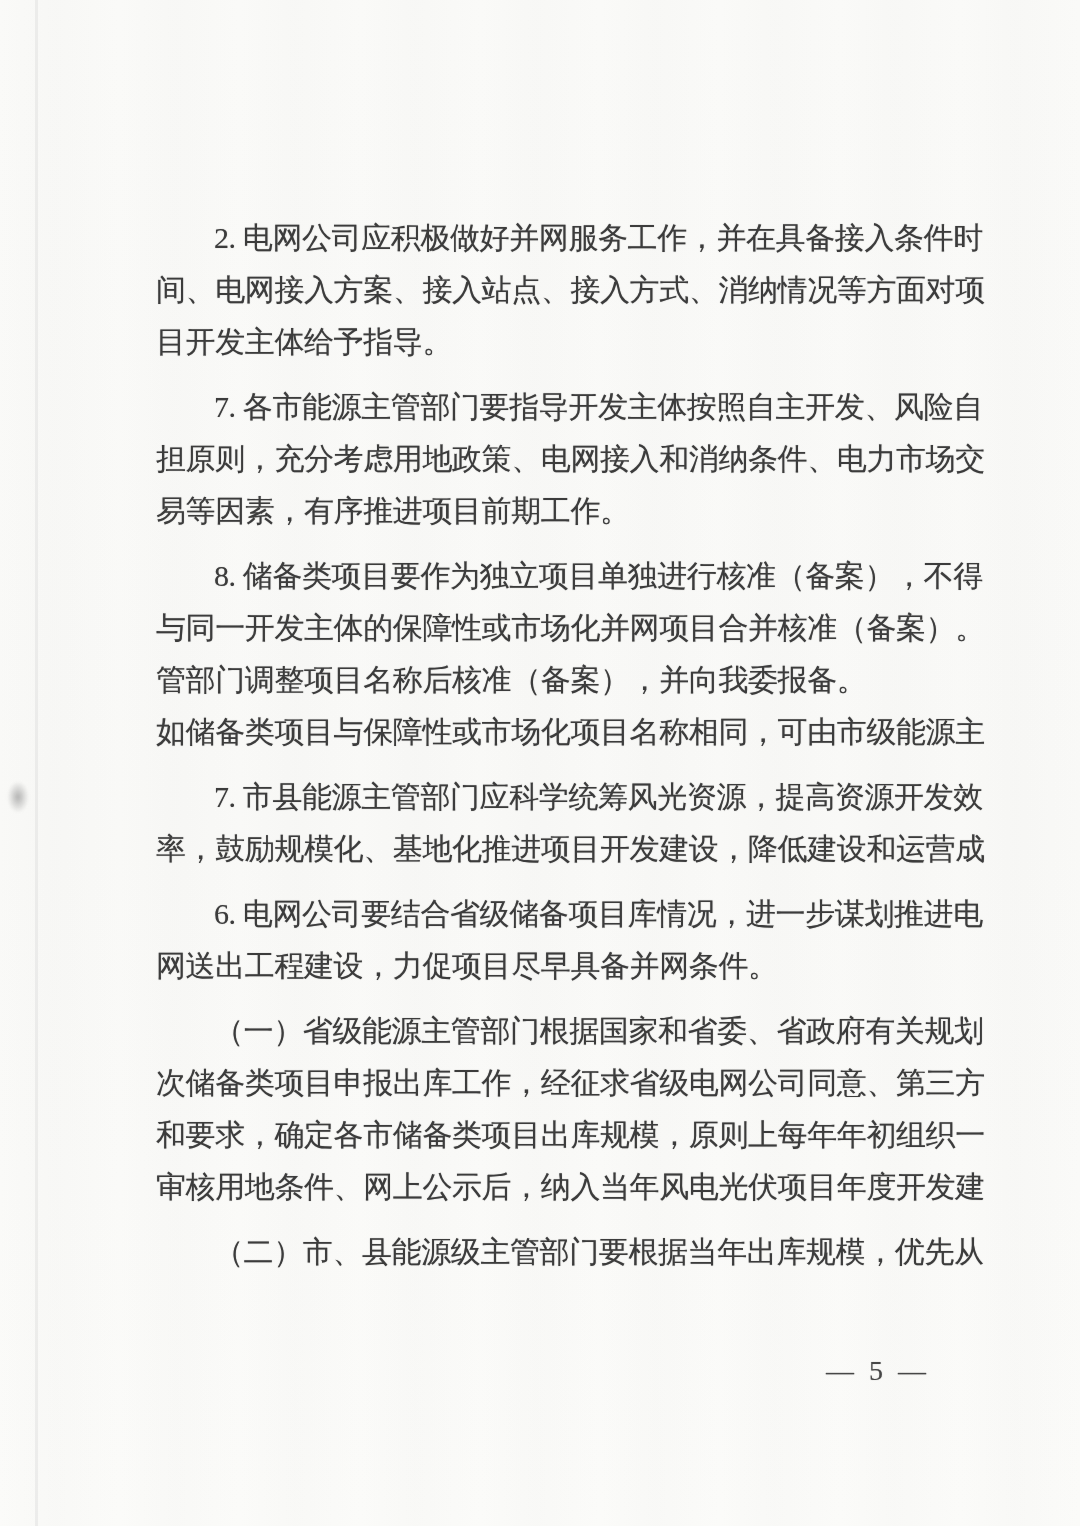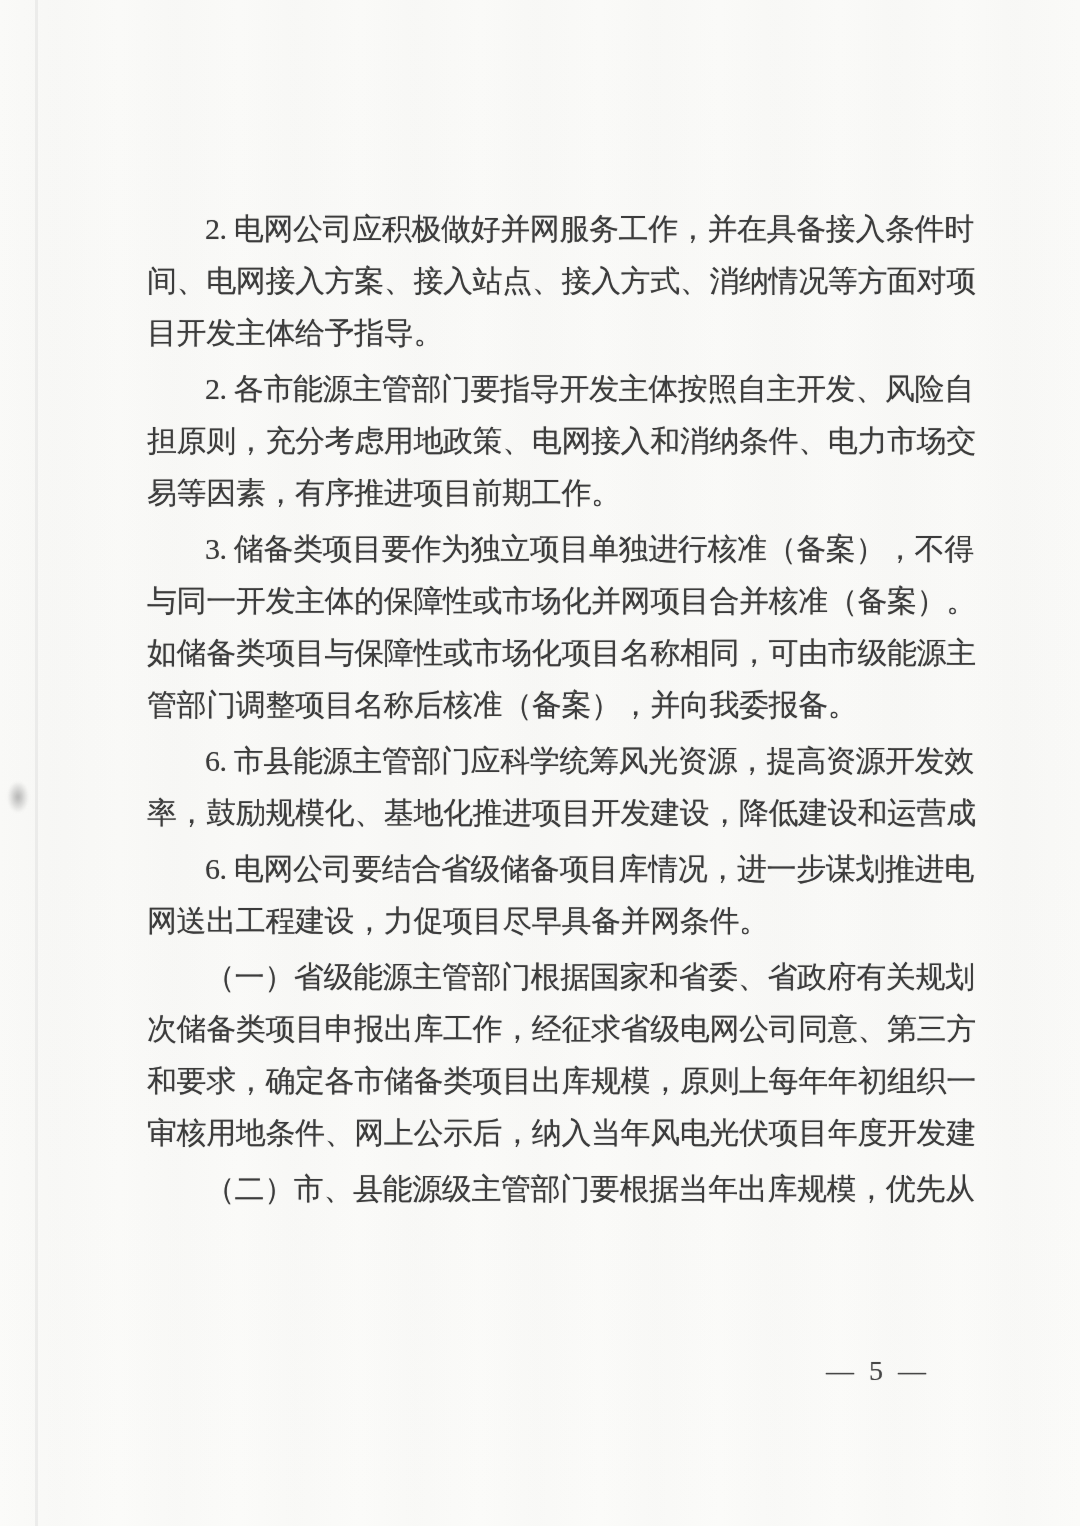--- a/index.html
+++ b/index.html
@@ -40,21 +40,21 @@
     height: 30px;
     background: radial-gradient(ellipse at center, rgba(120,120,120,0.55) 0%, rgba(140,140,140,0.25) 45%, rgba(160,160,160,0.0) 75%);
     filter: blur(1.5px);
   }
   .content {
     position: absolute;
     left: 143px;
     top: 199px;
     width: 806px;
   }
-  .para { margin: 4px; padding: 0; }
+  .para { margin: 13px; padding: 0; }
   .line {
     height: 52px;
     line-height: 52px;
     font-size: 30px;
     letter-spacing: -0.4px;
     color: #3c3c3c;
     white-space: nowrap;
     text-shadow: 0 0 1px rgba(72,72,72,0.55);
   }
   .line.first { padding-left: 58px; }
@@ -87,34 +87,34 @@
 
   <div class="content">
 
     <div class="para">
       <div class="line first">2. 电网公司应积极做好并网服务工作，并在具备接入条件时</div>
       <div class="line">间、电网接入方案、接入站点、接入方式、消纳情况等方面对项</div>
       <div class="line">目开发主体给予指导。</div>
     </div>
 
     <div class="para">
-      <div class="line first">2. 各市能源主管部门要指导开发主体按照自主开发、风险自</div>
+      <div class="line first">7. 各市能源主管部门要指导开发主体按照自主开发、风险自</div>
       <div class="line">担原则，充分考虑用地政策、电网接入和消纳条件、电力市场交</div>
       <div class="line">易等因素，有序推进项目前期工作。</div>
     </div>
 
     <div class="para">
-      <div class="line first">3. 储备类项目要作为独立项目单独进行核准（备案），不得</div>
+      <div class="line first">8. 储备类项目要作为独立项目单独进行核准（备案），不得</div>
       <div class="line">与同一开发主体的保障性或市场化并网项目合并核准（备案）。</div>
+      <div class="line">管部门调整项目名称后核准（备案），并向我委报备。</div>
       <div class="line">如储备类项目与保障性或市场化项目名称相同，可由市级能源主</div>
-      <div class="line">管部门调整项目名称后核准（备案），并向我委报备。</div>
     </div>
 
     <div class="para">
-      <div class="line first">6. 市县能源主管部门应科学统筹风光资源，提高资源开发效</div>
+      <div class="line first">7. 市县能源主管部门应科学统筹风光资源，提高资源开发效</div>
       <div class="line">率，鼓励规模化、基地化推进项目开发建设，降低建设和运营成</div>
     </div>
 
     <div class="para">
       <div class="line first">6. 电网公司要结合省级储备项目库情况，进一步谋划推进电</div>
       <div class="line">网送出工程建设，力促项目尽早具备并网条件。</div>
     </div>
 
 
     <div class="para">

